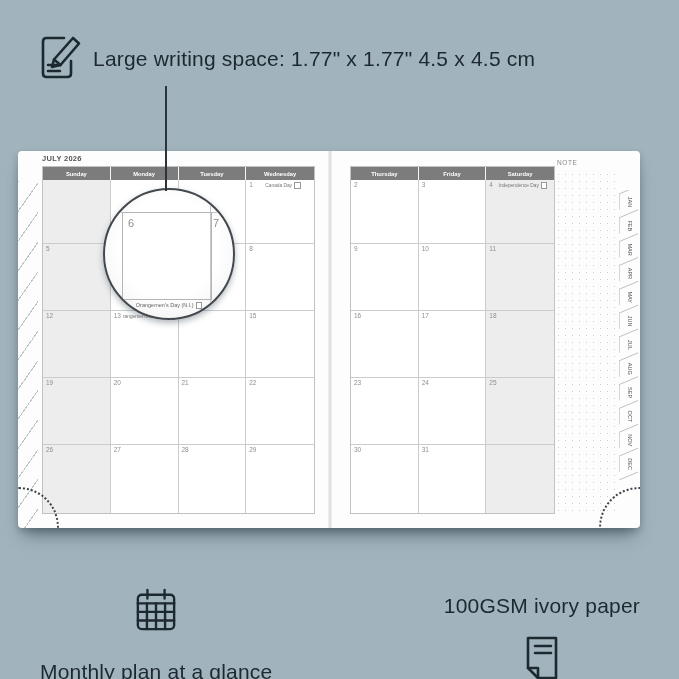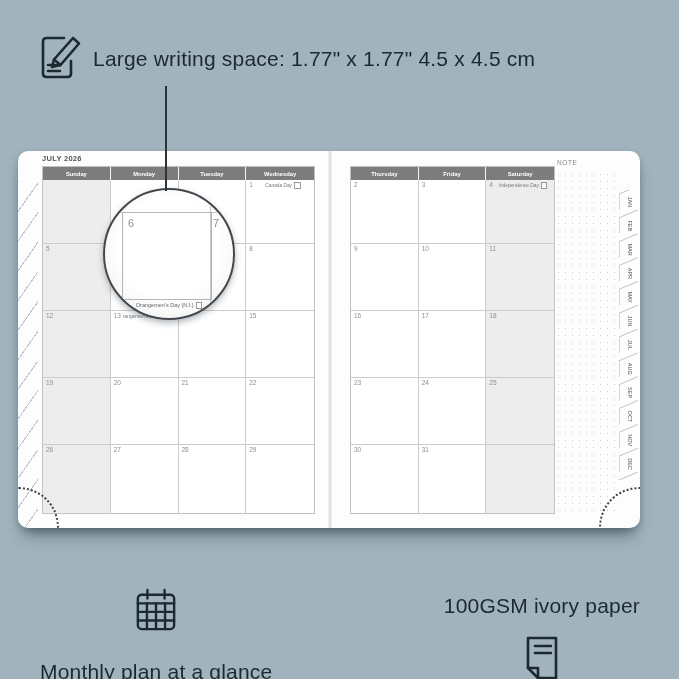--- a/index.html
+++ b/index.html
@@ -12,21 +12,21 @@
   .annot{position:absolute;display:flex;align-items:center;color:#1d2930;}
   .annot .txt{font-size:21px;letter-spacing:.2px;white-space:nowrap;}
   .annot svg{flex:0 0 auto;}
   #annot-top{left:36px;top:32px;gap:11px;}
   #annot-bl{left:40px;top:588px;gap:24px;flex-direction:column;}
   #annot-br{right:39px;top:594px;gap:16px;flex-direction:column;}
   .pointer-line{position:absolute;left:165px;top:86px;width:2px;height:105px;background:#2a343b;z-index:6;}
   
   .book{
     position:absolute;left:18px;top:151px;width:622px;height:377px;
-    background:#fdfdfe;border-radius:10px;overflow:hidden;
+    background:#fdfdfe;border-radius:4px;overflow:hidden;
     box-shadow:0 12px 16px -6px rgba(35,52,62,.55),0 3px 6px rgba(35,52,62,.25);
   }
   .hatch{
     position:absolute;left:0;top:30px;width:20px;height:347px;
     background:repeating-linear-gradient(125deg,#c0c4c6 0 1px,transparent 1px 17px);
   }
   .month-title{position:absolute;left:24px;top:3px;font-size:7.5px;font-weight:bold;color:#555;letter-spacing:.3px;}
   .note-label{position:absolute;left:539px;top:8px;font-size:6.5px;color:#8a8a8a;letter-spacing:.6px;}
   .note-dots{
     position:absolute;left:537px;top:20px;width:64px;height:344px;

